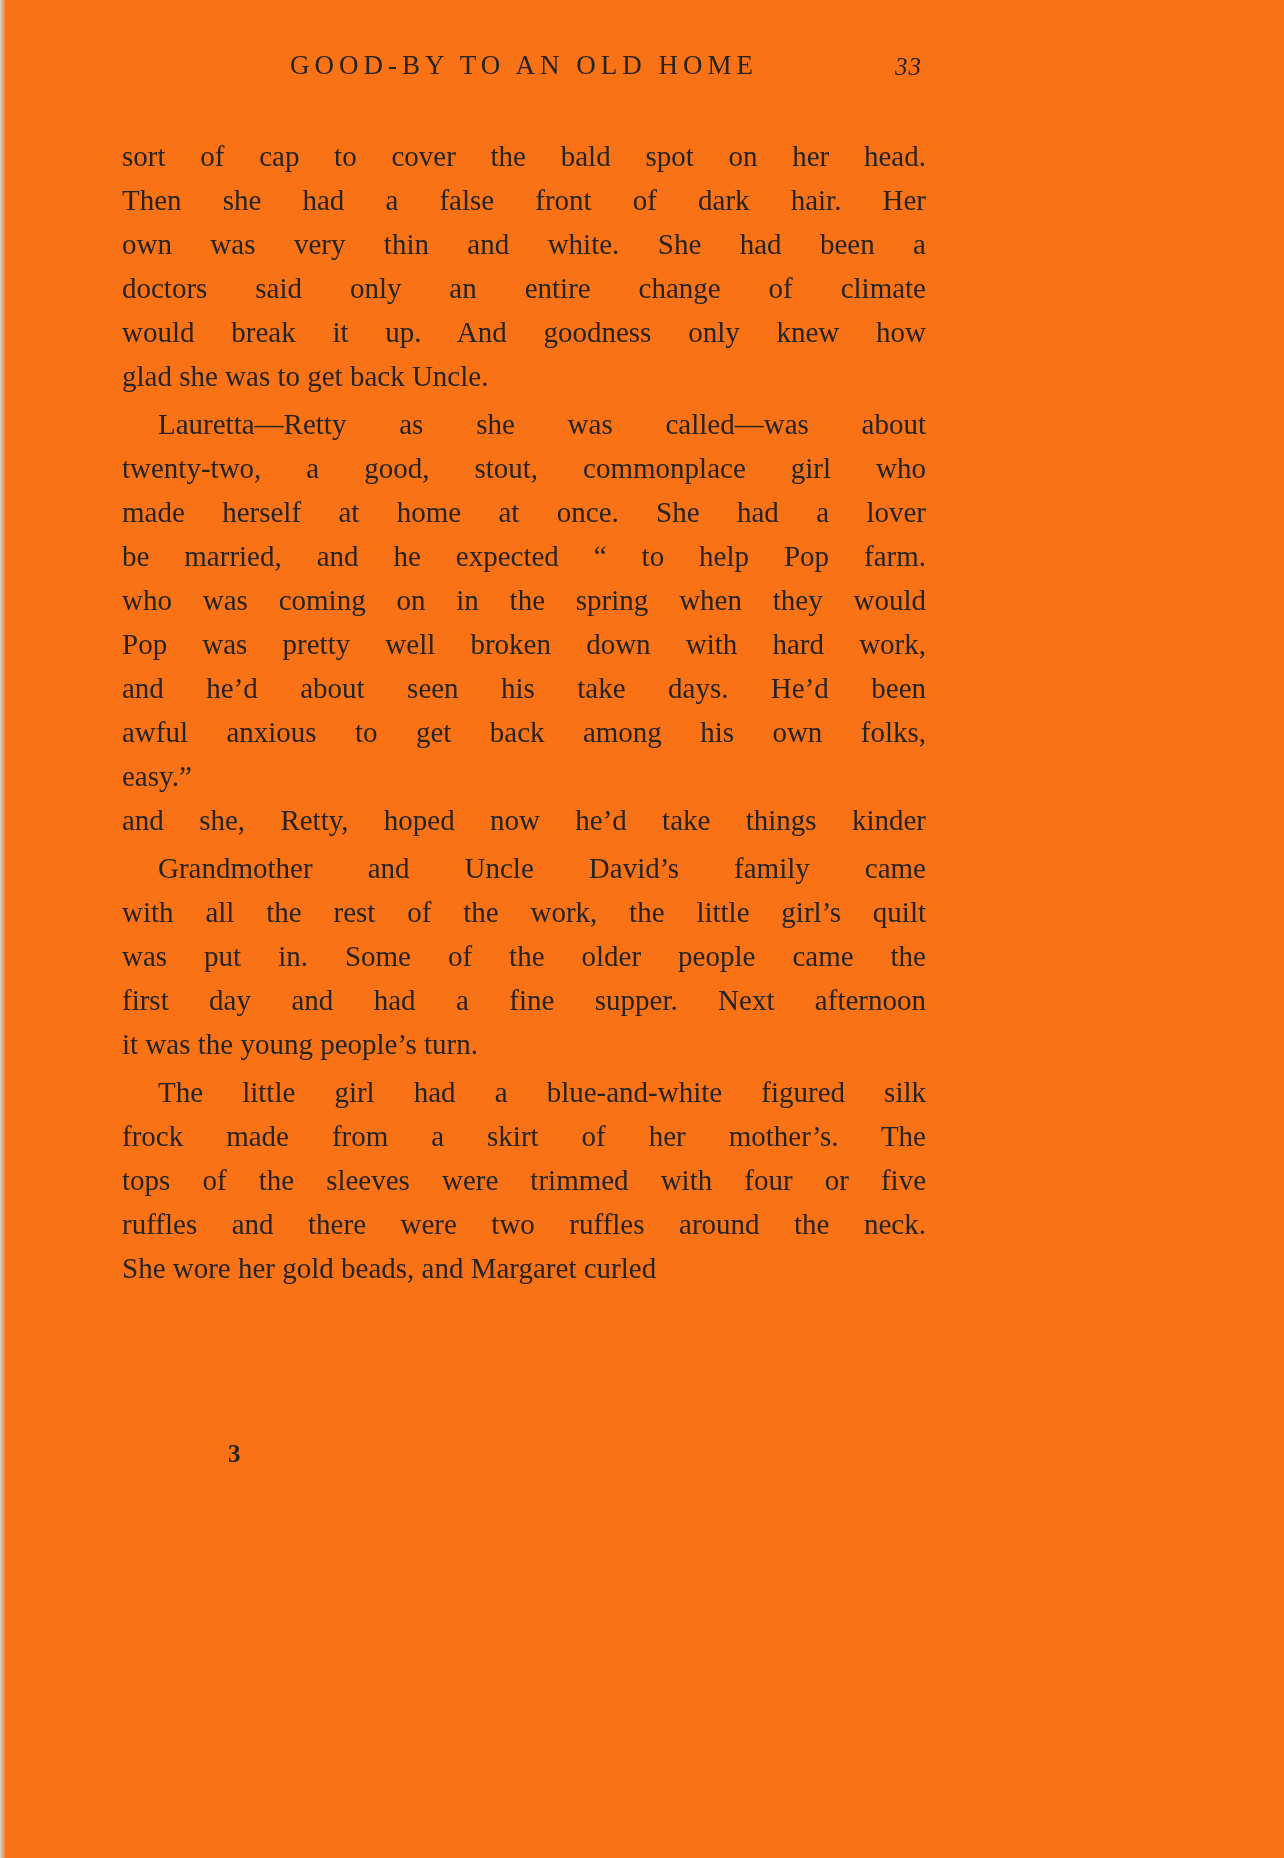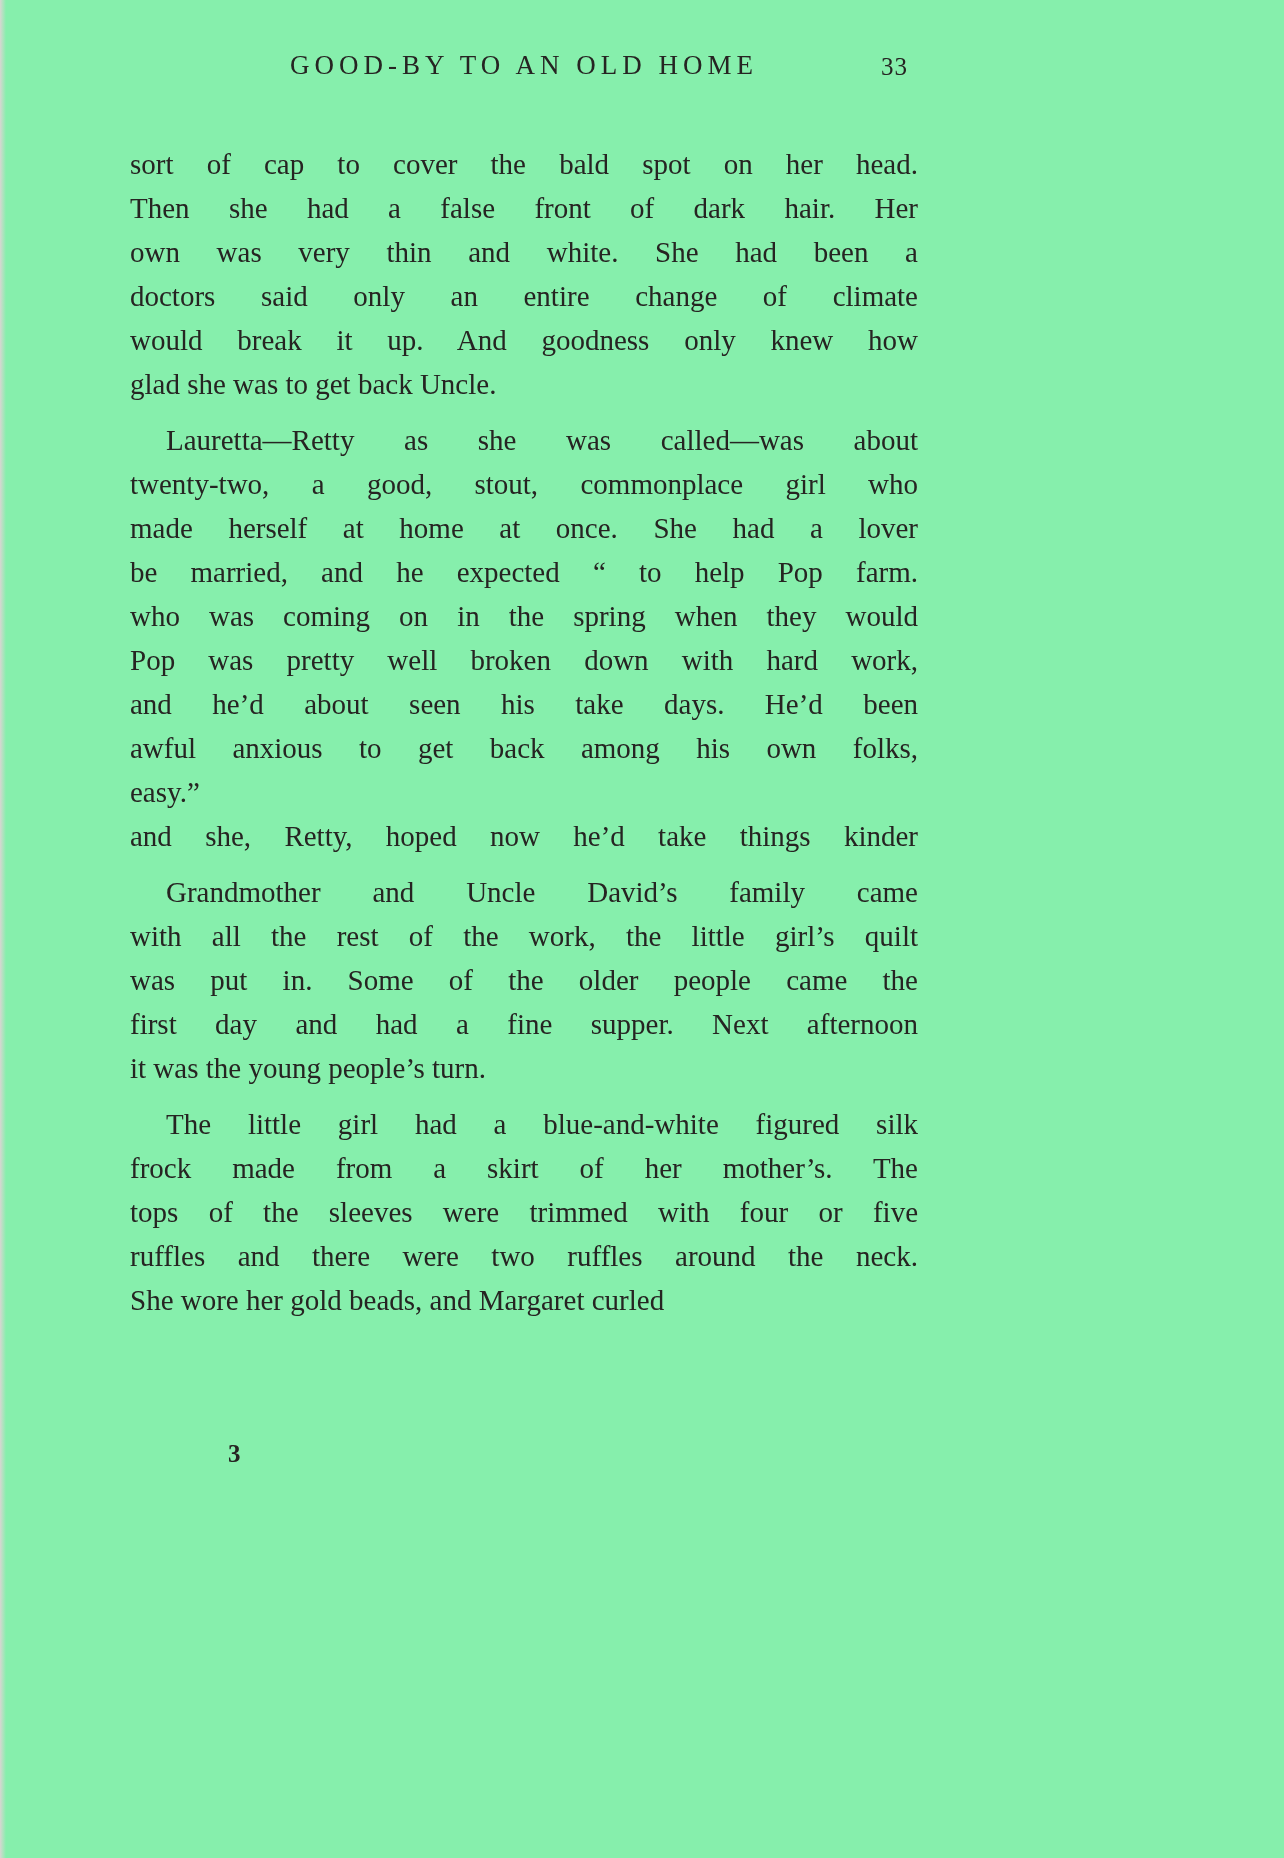--- a/index.html
+++ b/index.html
@@ -4,21 +4,21 @@
 <style>
   html, body {
     margin: 0;
     padding: 0;
     background: #f4f4f2;
   }
   .page {
     position: relative;
     width: 1284px;
     height: 1858px;
-    background: #86efac;
+    background: #f97316;
     overflow: hidden;
     font-family: "Liberation Serif", "DejaVu Serif", serif;
     color: #262422;
   }
   .scan-edge {
     position: absolute;
     left: 0; top: 0; bottom: 0;
     width: 6px;
     background: linear-gradient(to right, #d8d6d2, rgba(251,251,248,0));
   }
@@ -32,34 +32,35 @@
   .header .title {
     position: absolute;
     left: 50%;
     transform: translateX(-50%);
     font-size: 27px;
     letter-spacing: 5px;
     white-space: nowrap;
   }
   .header .pagenum {
     position: absolute;
-    right: 22px;
+    right: 8px;
     top: 3px;
     font-size: 25px;
     letter-spacing: 1px;
+    font-style: italic;
   }
   .body {
     position: absolute;
     top: 130px;
     left: 118px;
     width: 812px;
     font-size: 29px;
     line-height: 44px;
   }
-  .para { margin: 12px; }
+  .para { margin: 4px; }
   .line {
     text-align: justify;
     text-align-last: justify;
     white-space: normal;
   }
   .line.last {
     text-align-last: left;
   }
   .line.first-indent {
     text-indent: 36px;

